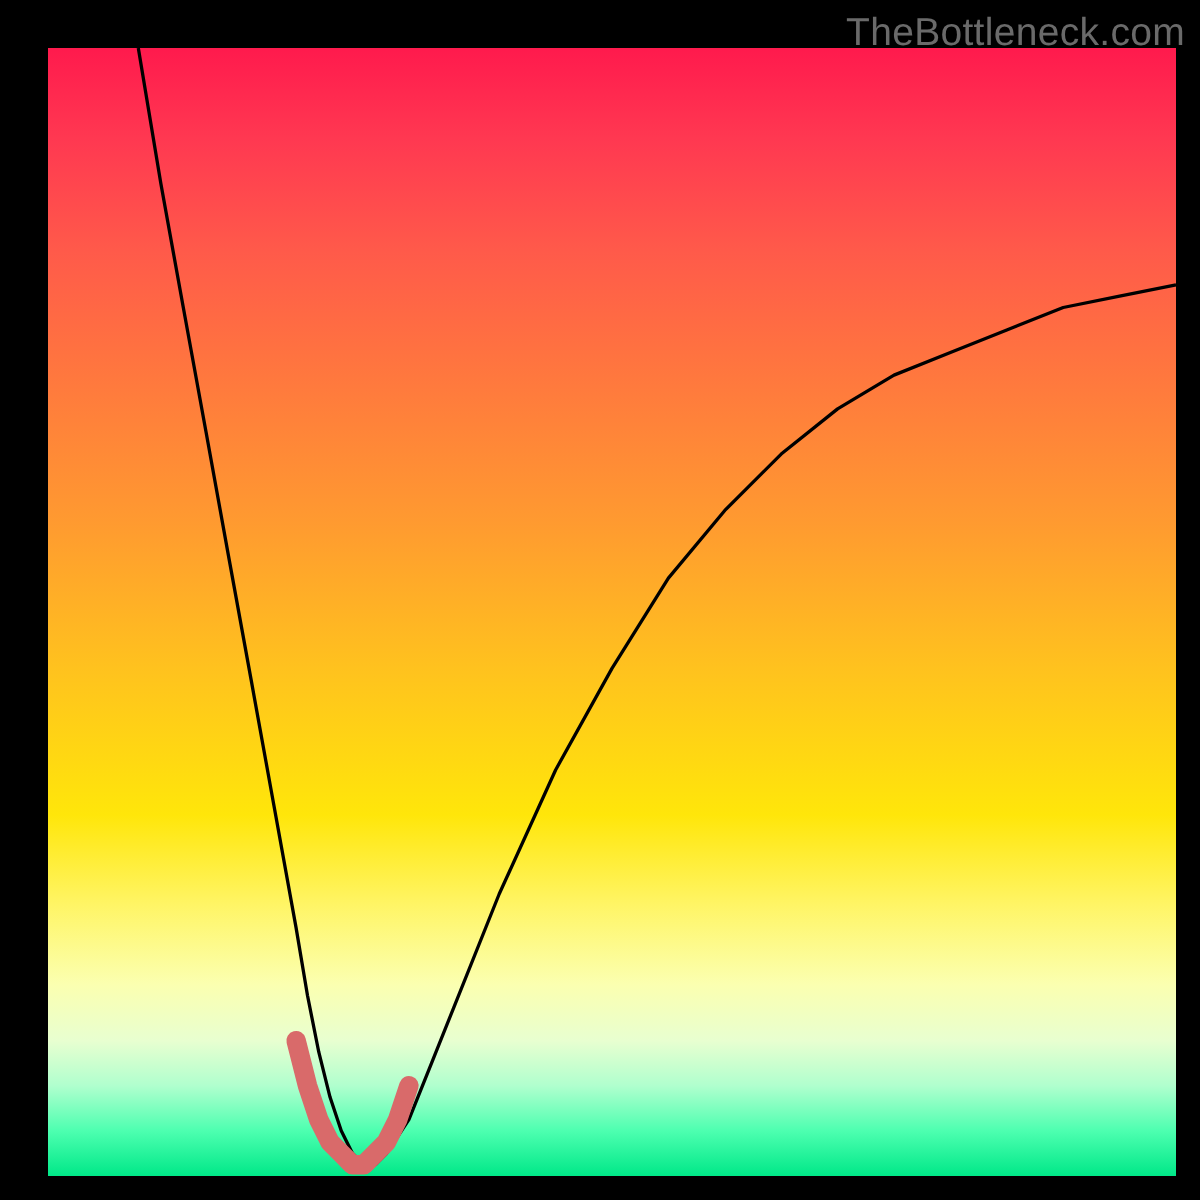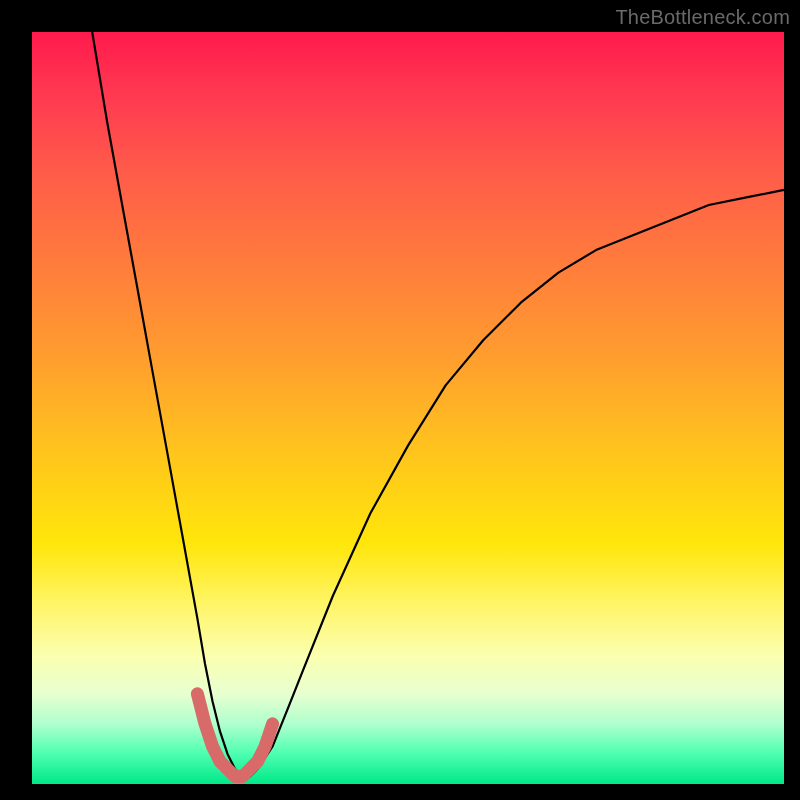--- a/index.html
+++ b/index.html
@@ -40,21 +40,21 @@
       #b0ffce 92%,
       #4dffb0 96%,
       #00e888 100%
     );
   }
   .watermark {
     position: absolute;
     top: 6px;
     right: 10px;
     color: #6a6a6a;
-    font-size: 20px;
+    font-size: 26px;
     font-weight: 400;
     letter-spacing: 0.2px;
     user-select: none;
   }
   svg.curve {
     position: absolute;
     left: 0;
     top: 0;
     width: 752px;
     height: 752px;

